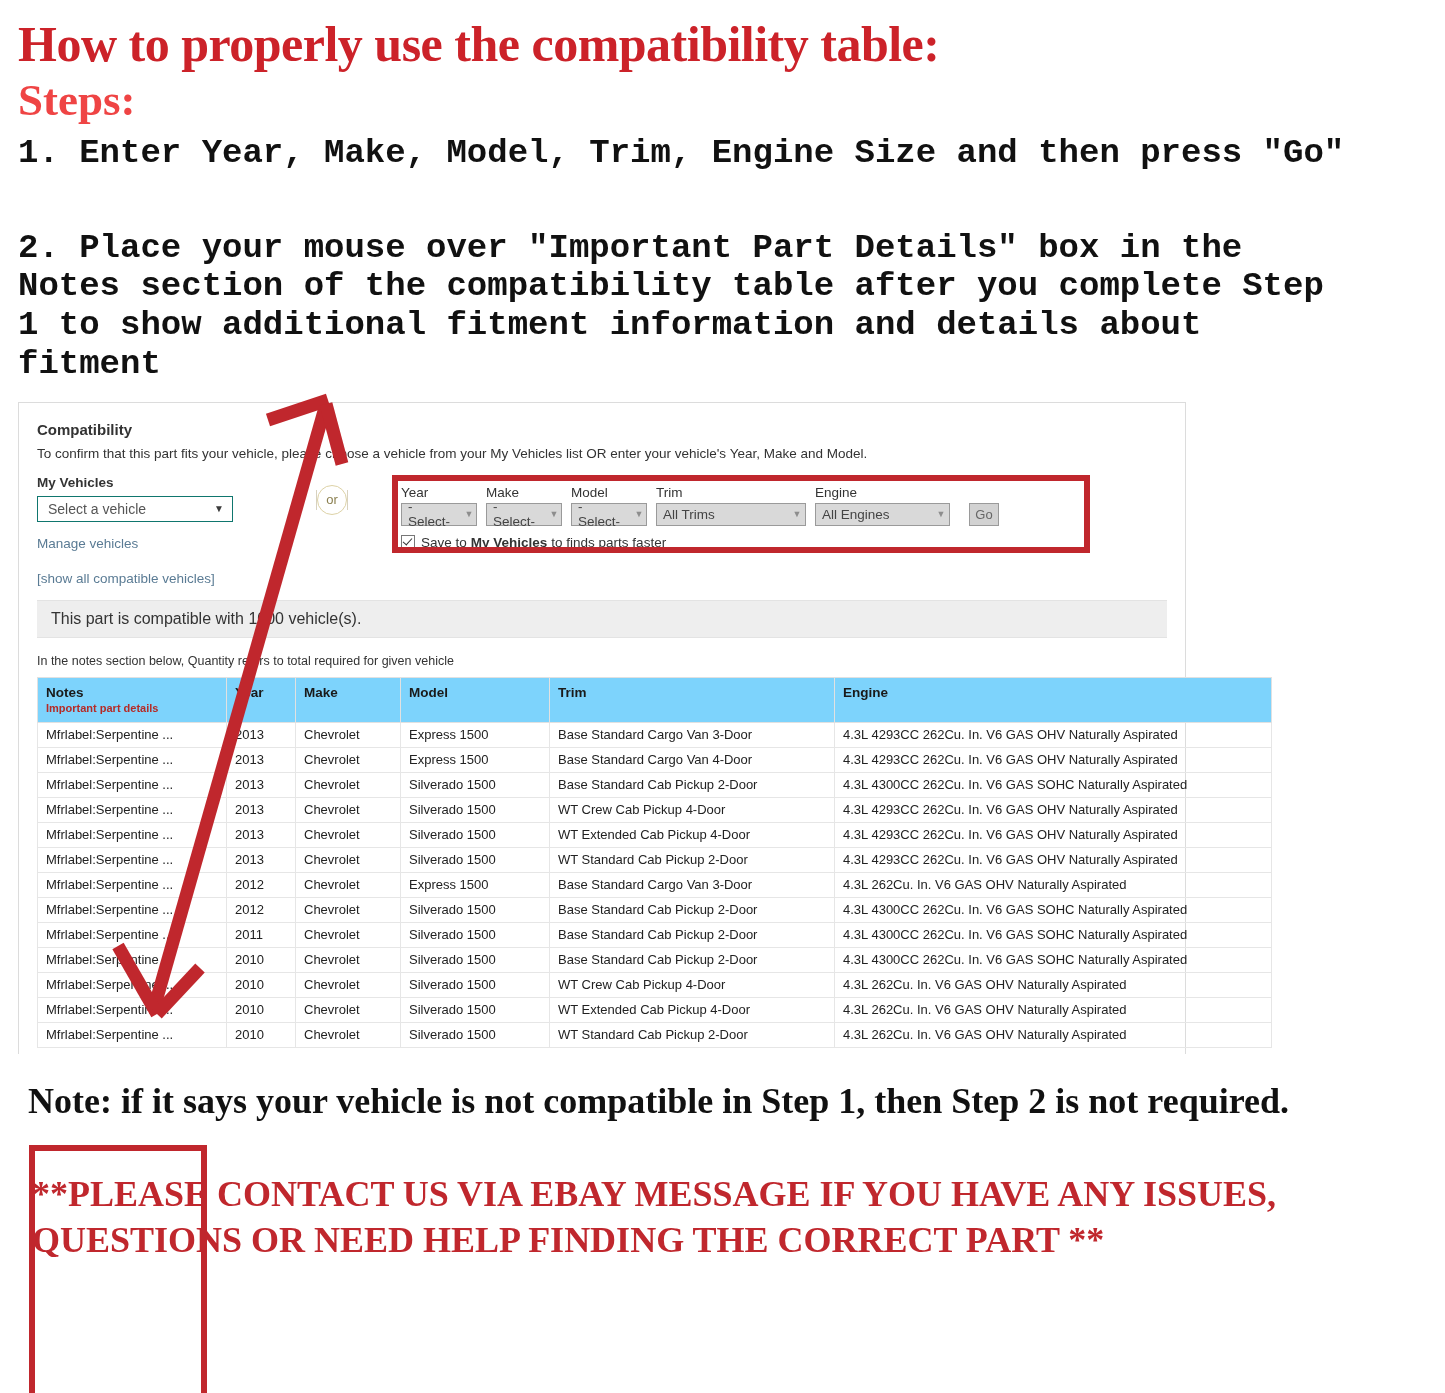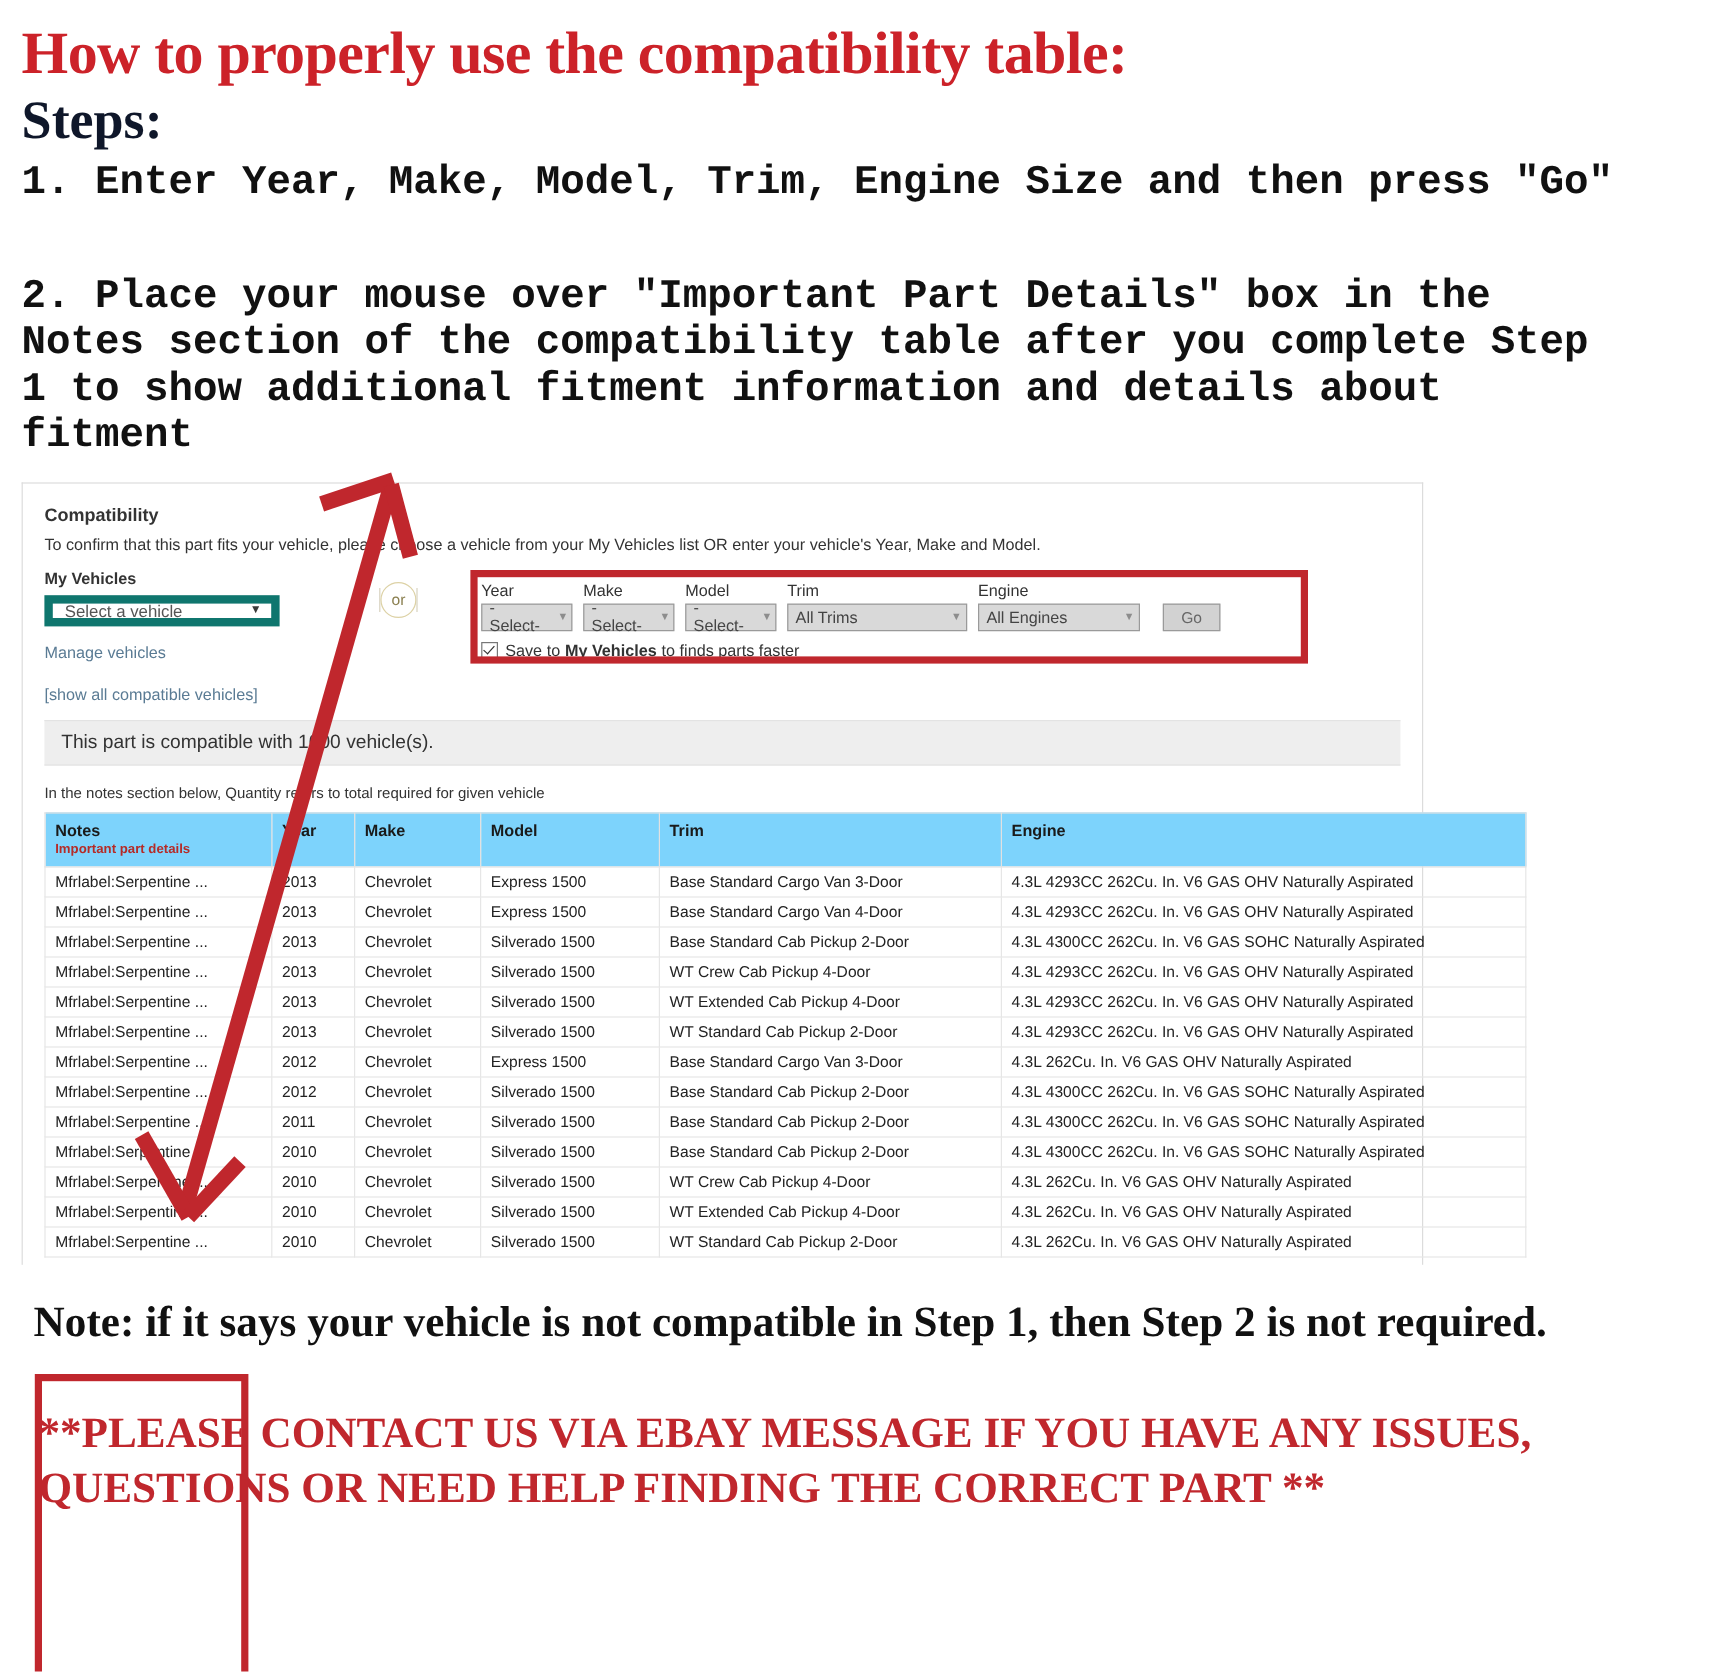--- a/index.html
+++ b/index.html
@@ -26,21 +26,21 @@
     font-weight: bold;
     color: #cc2229;
     font-size: 50px;
     line-height: 1.05;
     margin: 18px 0 6px 0;
     letter-spacing: -0.5px;
   }
   .steps-label {
     font-family: "Liberation Serif", serif;
     font-weight: bold;
-    color: #0f172a;
+    color: #ef4444;
     font-size: 45px;
     line-height: 1.05;
     margin: 2px 0 4px 0;
   }
   .step-line {
     font-family: Liberation Mono, monospace;
     font-weight: bold;
     color: #111111;
     font-size: 34px;
     line-height: 1.14;
@@ -88,21 +88,21 @@
   }
   .my-vehicles-label {
     font-size: 13.5px;
     font-weight: bold;
     color: #333333;
     margin-bottom: 6px;
   }
   .vehicle-select {
     width: 196px;
     height: 26px;
-    border: 7px solid #0f766e;
+    border: 1px solid #0f766e;
     background: #ffffff;
     display: flex;
     align-items: center;
     justify-content: space-between;
     font-size: 14px;
     color: #555555;
     padding: 0 0 0 10px;
     box-sizing: border-box;
   }
   .vehicle-select .caret {
@@ -193,21 +193,21 @@
   .select-box.small { width: 76px; gap: 12px; }
   .select-box.wide  { width: 150px; }
   .select-box.xwide { width: 135px; }
   .select-arrow {
     width: 16px;
     text-align: center;
     font-size: 9px;
     color: #8d8d8d;
   }
   .go-btn {
-    width: 48px;
+    width: 30px;
     height: 23px;
     border: 1px solid #9a9a9a;
     background: #d2d2d2;
     color: #666666;
     font-size: 13px;
     display: flex;
     align-items: center;
     justify-content: center;
     margin-left: 10px;
     box-sizing: border-box;

